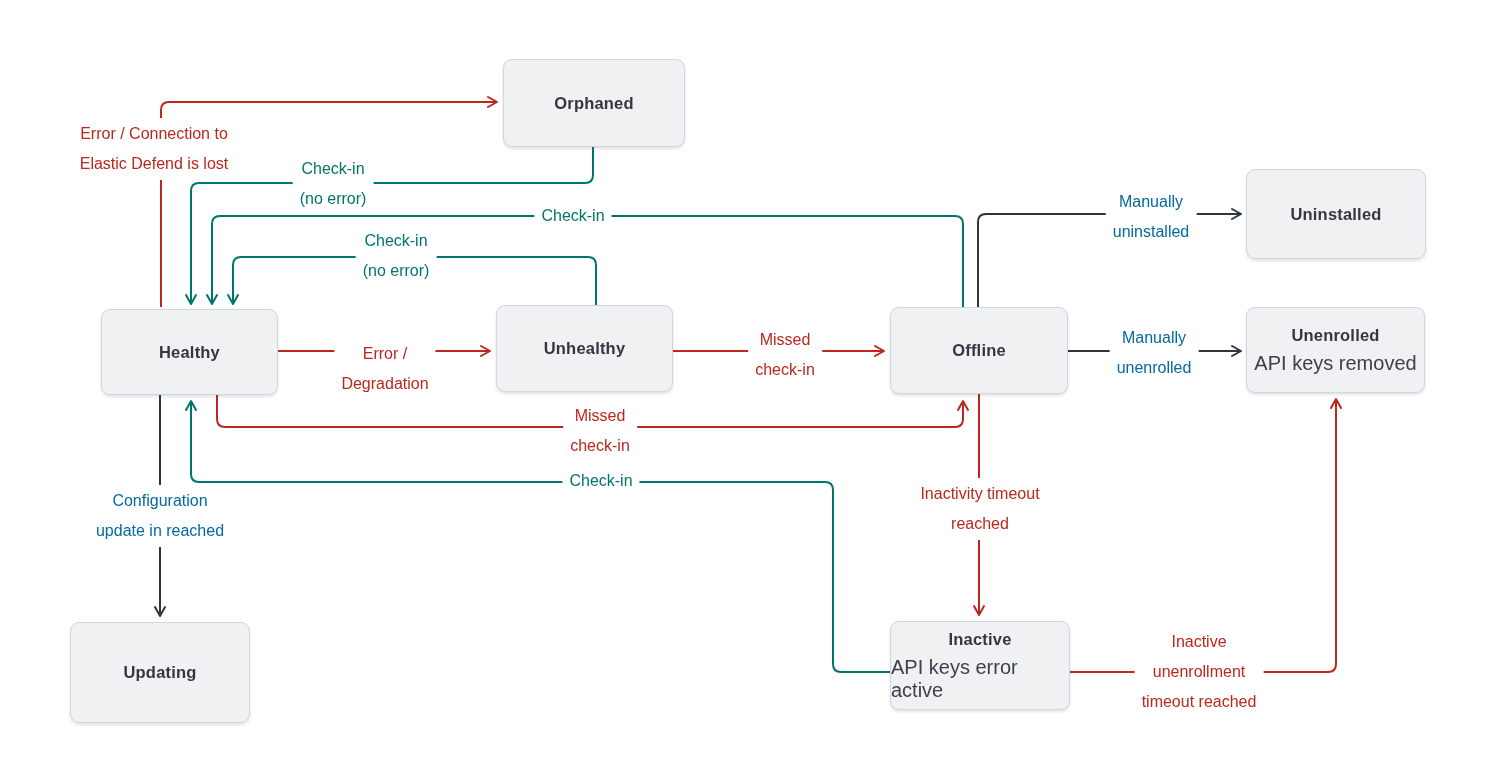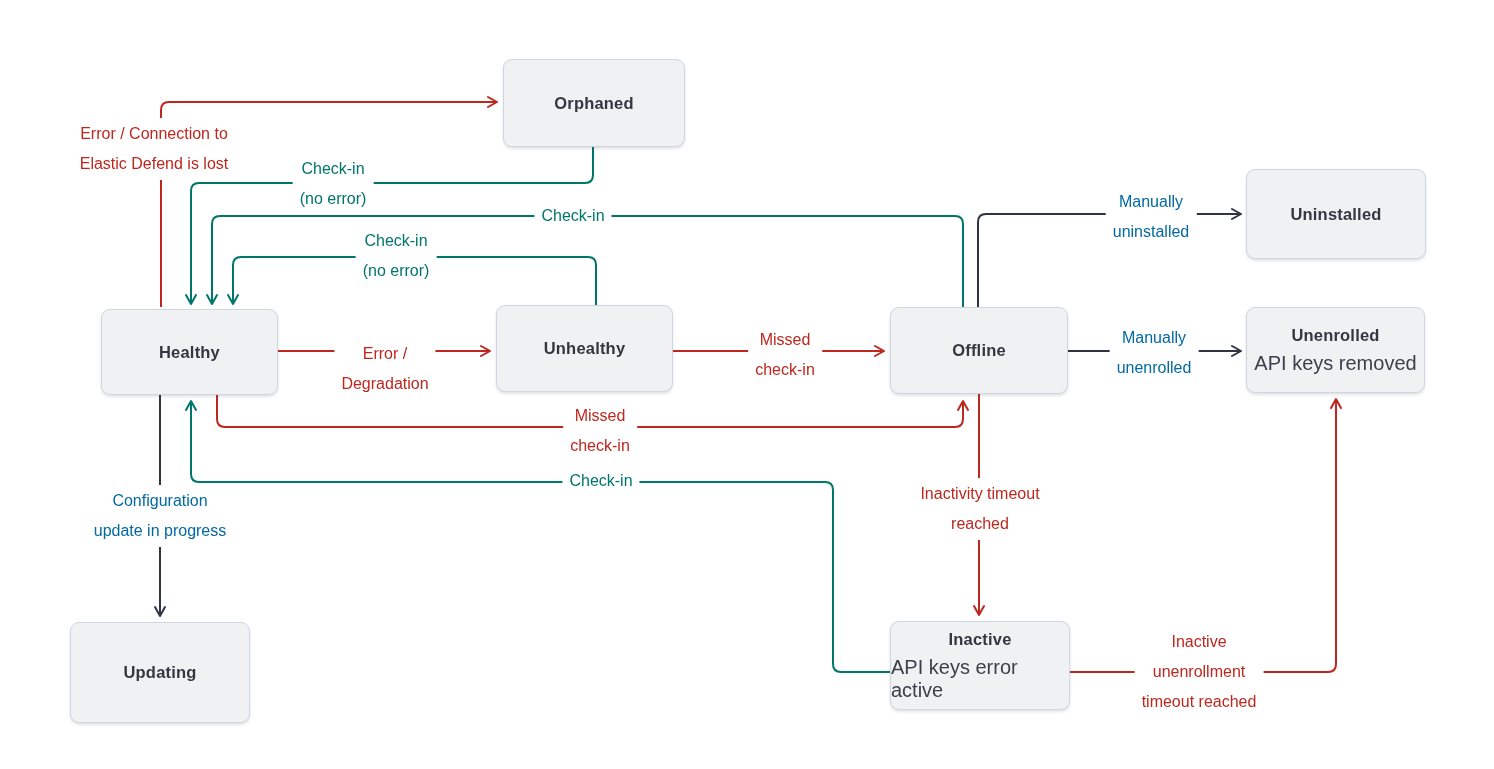--- a/index.html
+++ b/index.html
@@ -87,21 +87,21 @@
   <div class="edge-label lbl-success" style="left:396px;top:256px;">Check-in
 (no error)</div>
   <div class="edge-label lbl-error" style="left:385px;top:340px;margin-top:29px;">Error /
 Degradation</div>
   <div class="edge-label lbl-error" style="left:785px;top:355px;">Missed
 check-in</div>
   <div class="edge-label lbl-error" style="left:600px;top:431px;">Missed
 check-in</div>
   <div class="edge-label lbl-success" style="left:601px;top:481px;">Check-in</div>
   <div class="edge-label lbl-neutral" style="left:160px;top:516px;">Configuration
-update in progress</div>
+update in reached</div>
   <div class="edge-label lbl-neutral" style="left:1151px;top:217px;">Manually
 uninstalled</div>
   <div class="edge-label lbl-neutral" style="left:1154px;top:353px;">Manually
 unenrolled</div>
   <div class="edge-label lbl-error" style="left:980px;top:509px;">Inactivity timeout
 reached</div>
   <div class="edge-label lbl-error" style="left:1199px;top:672px;">Inactive
 unenrollment
 timeout reached</div>
 

